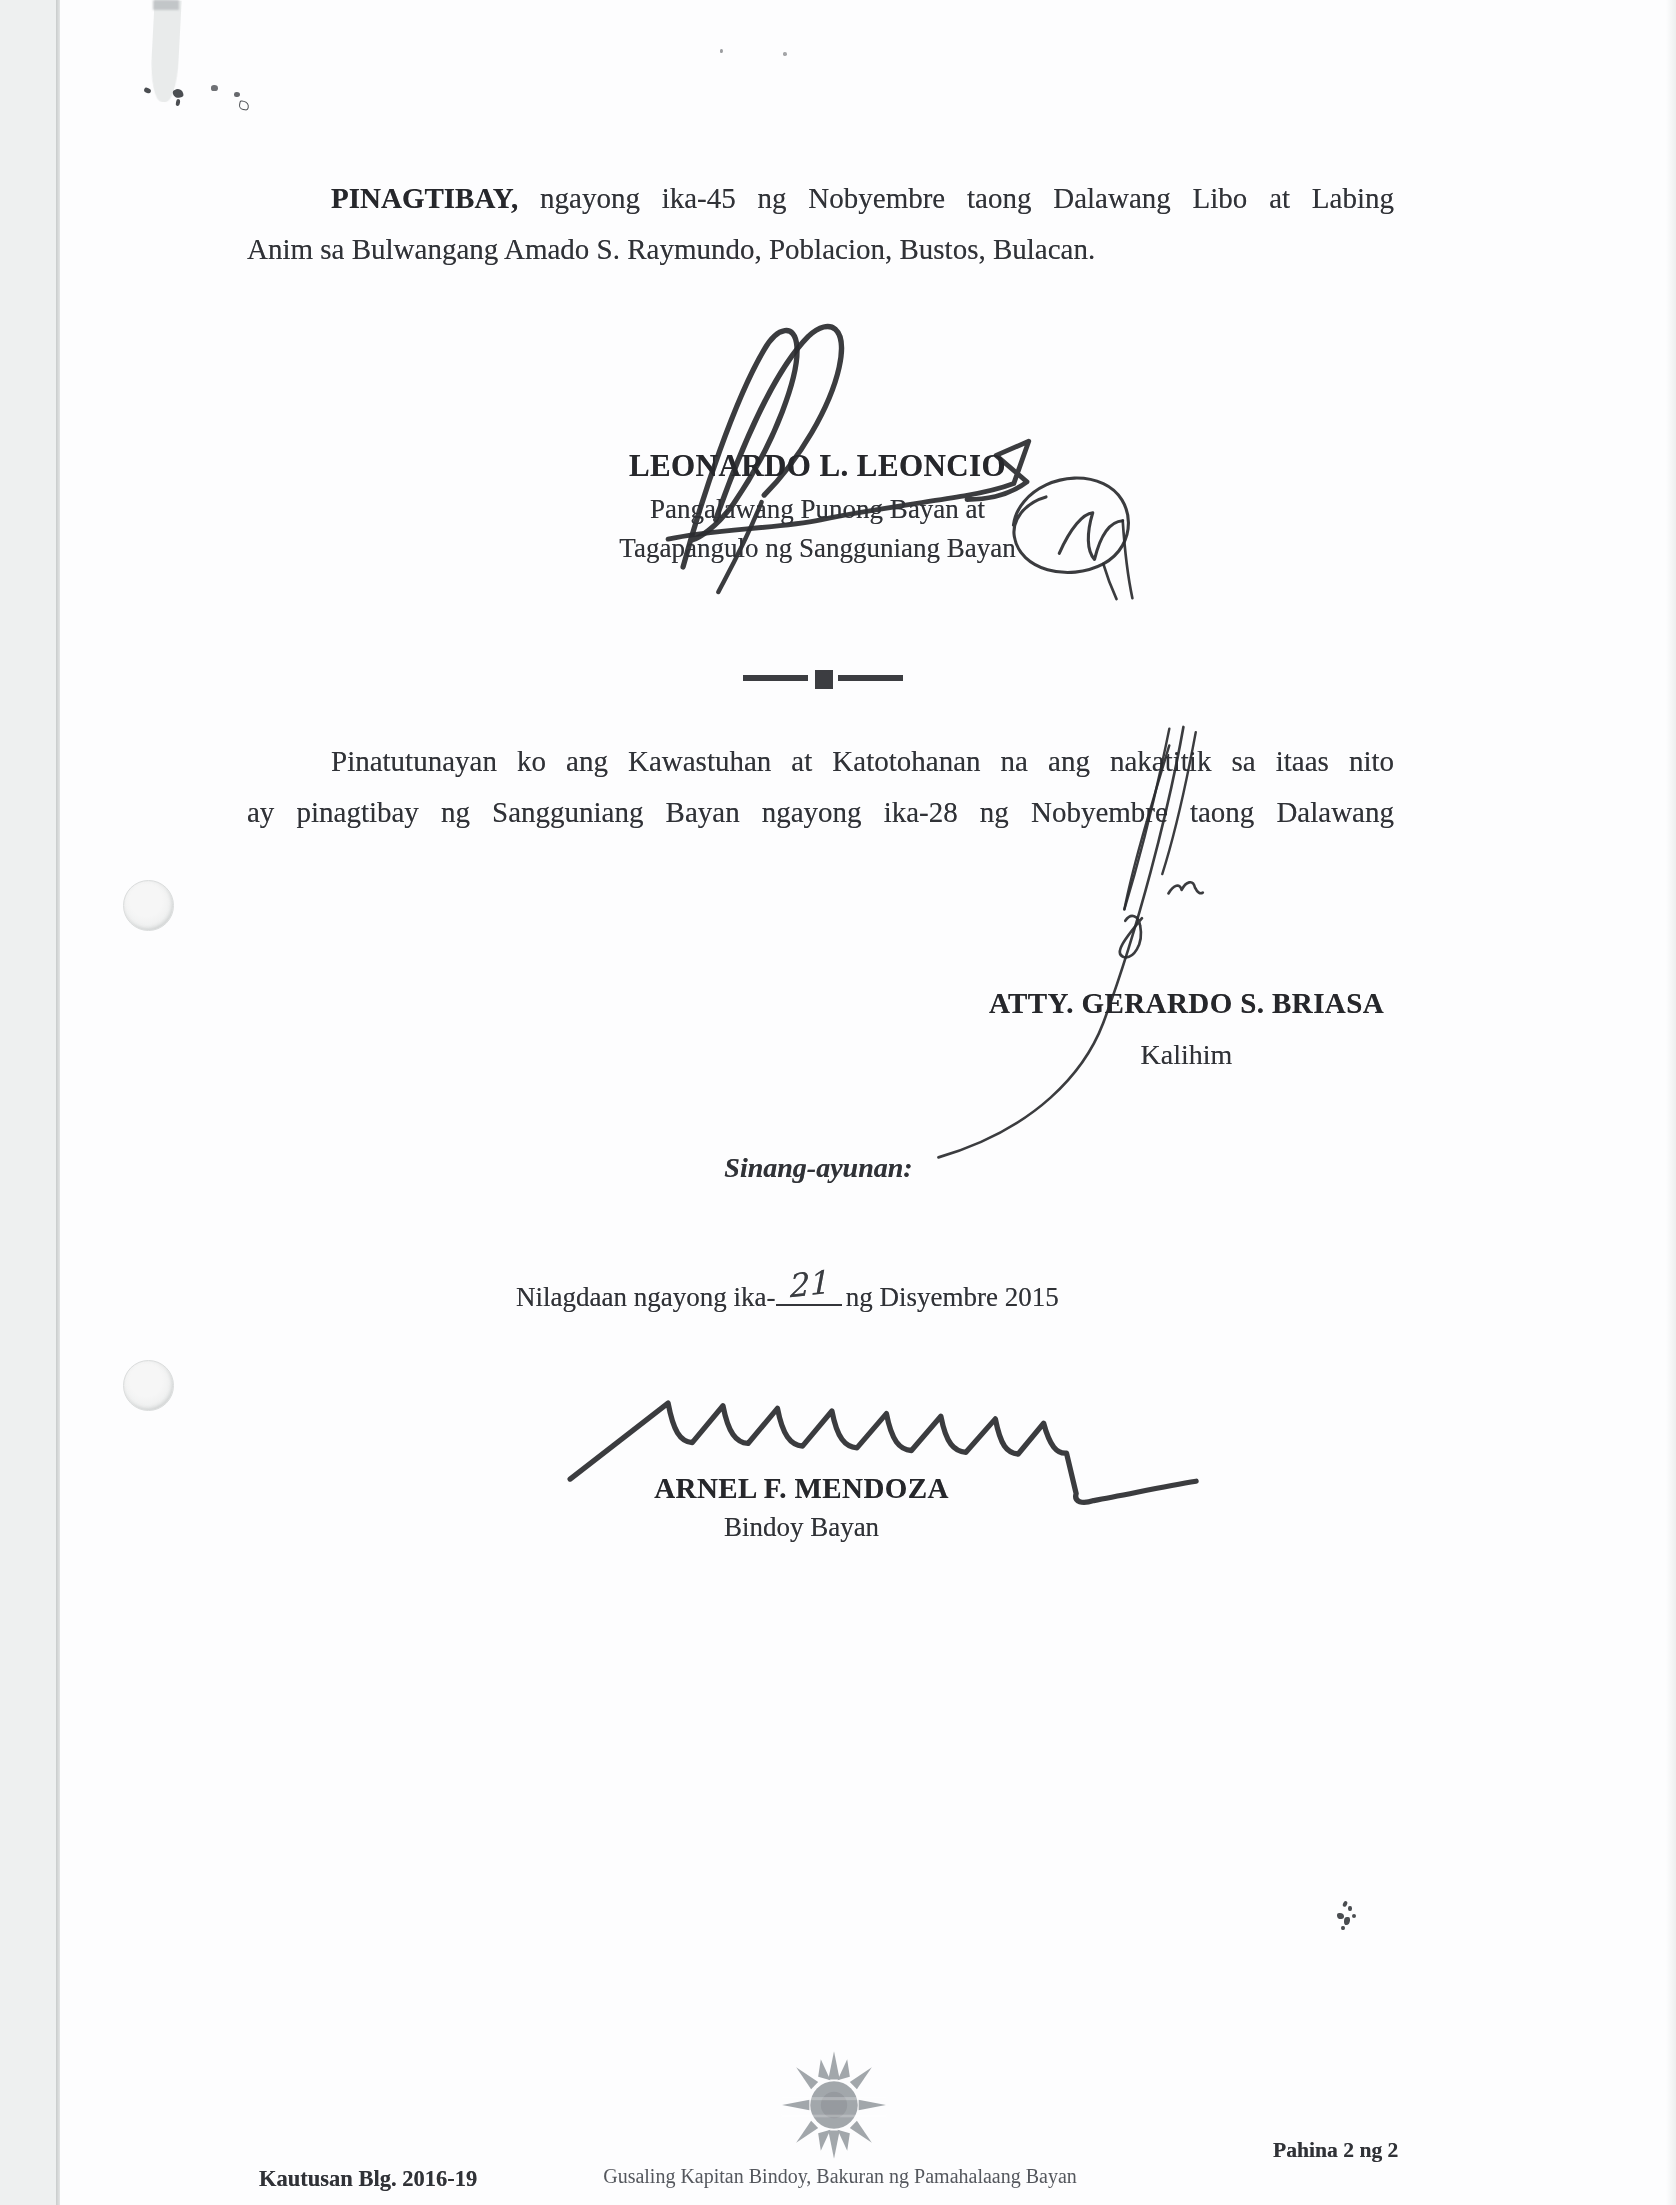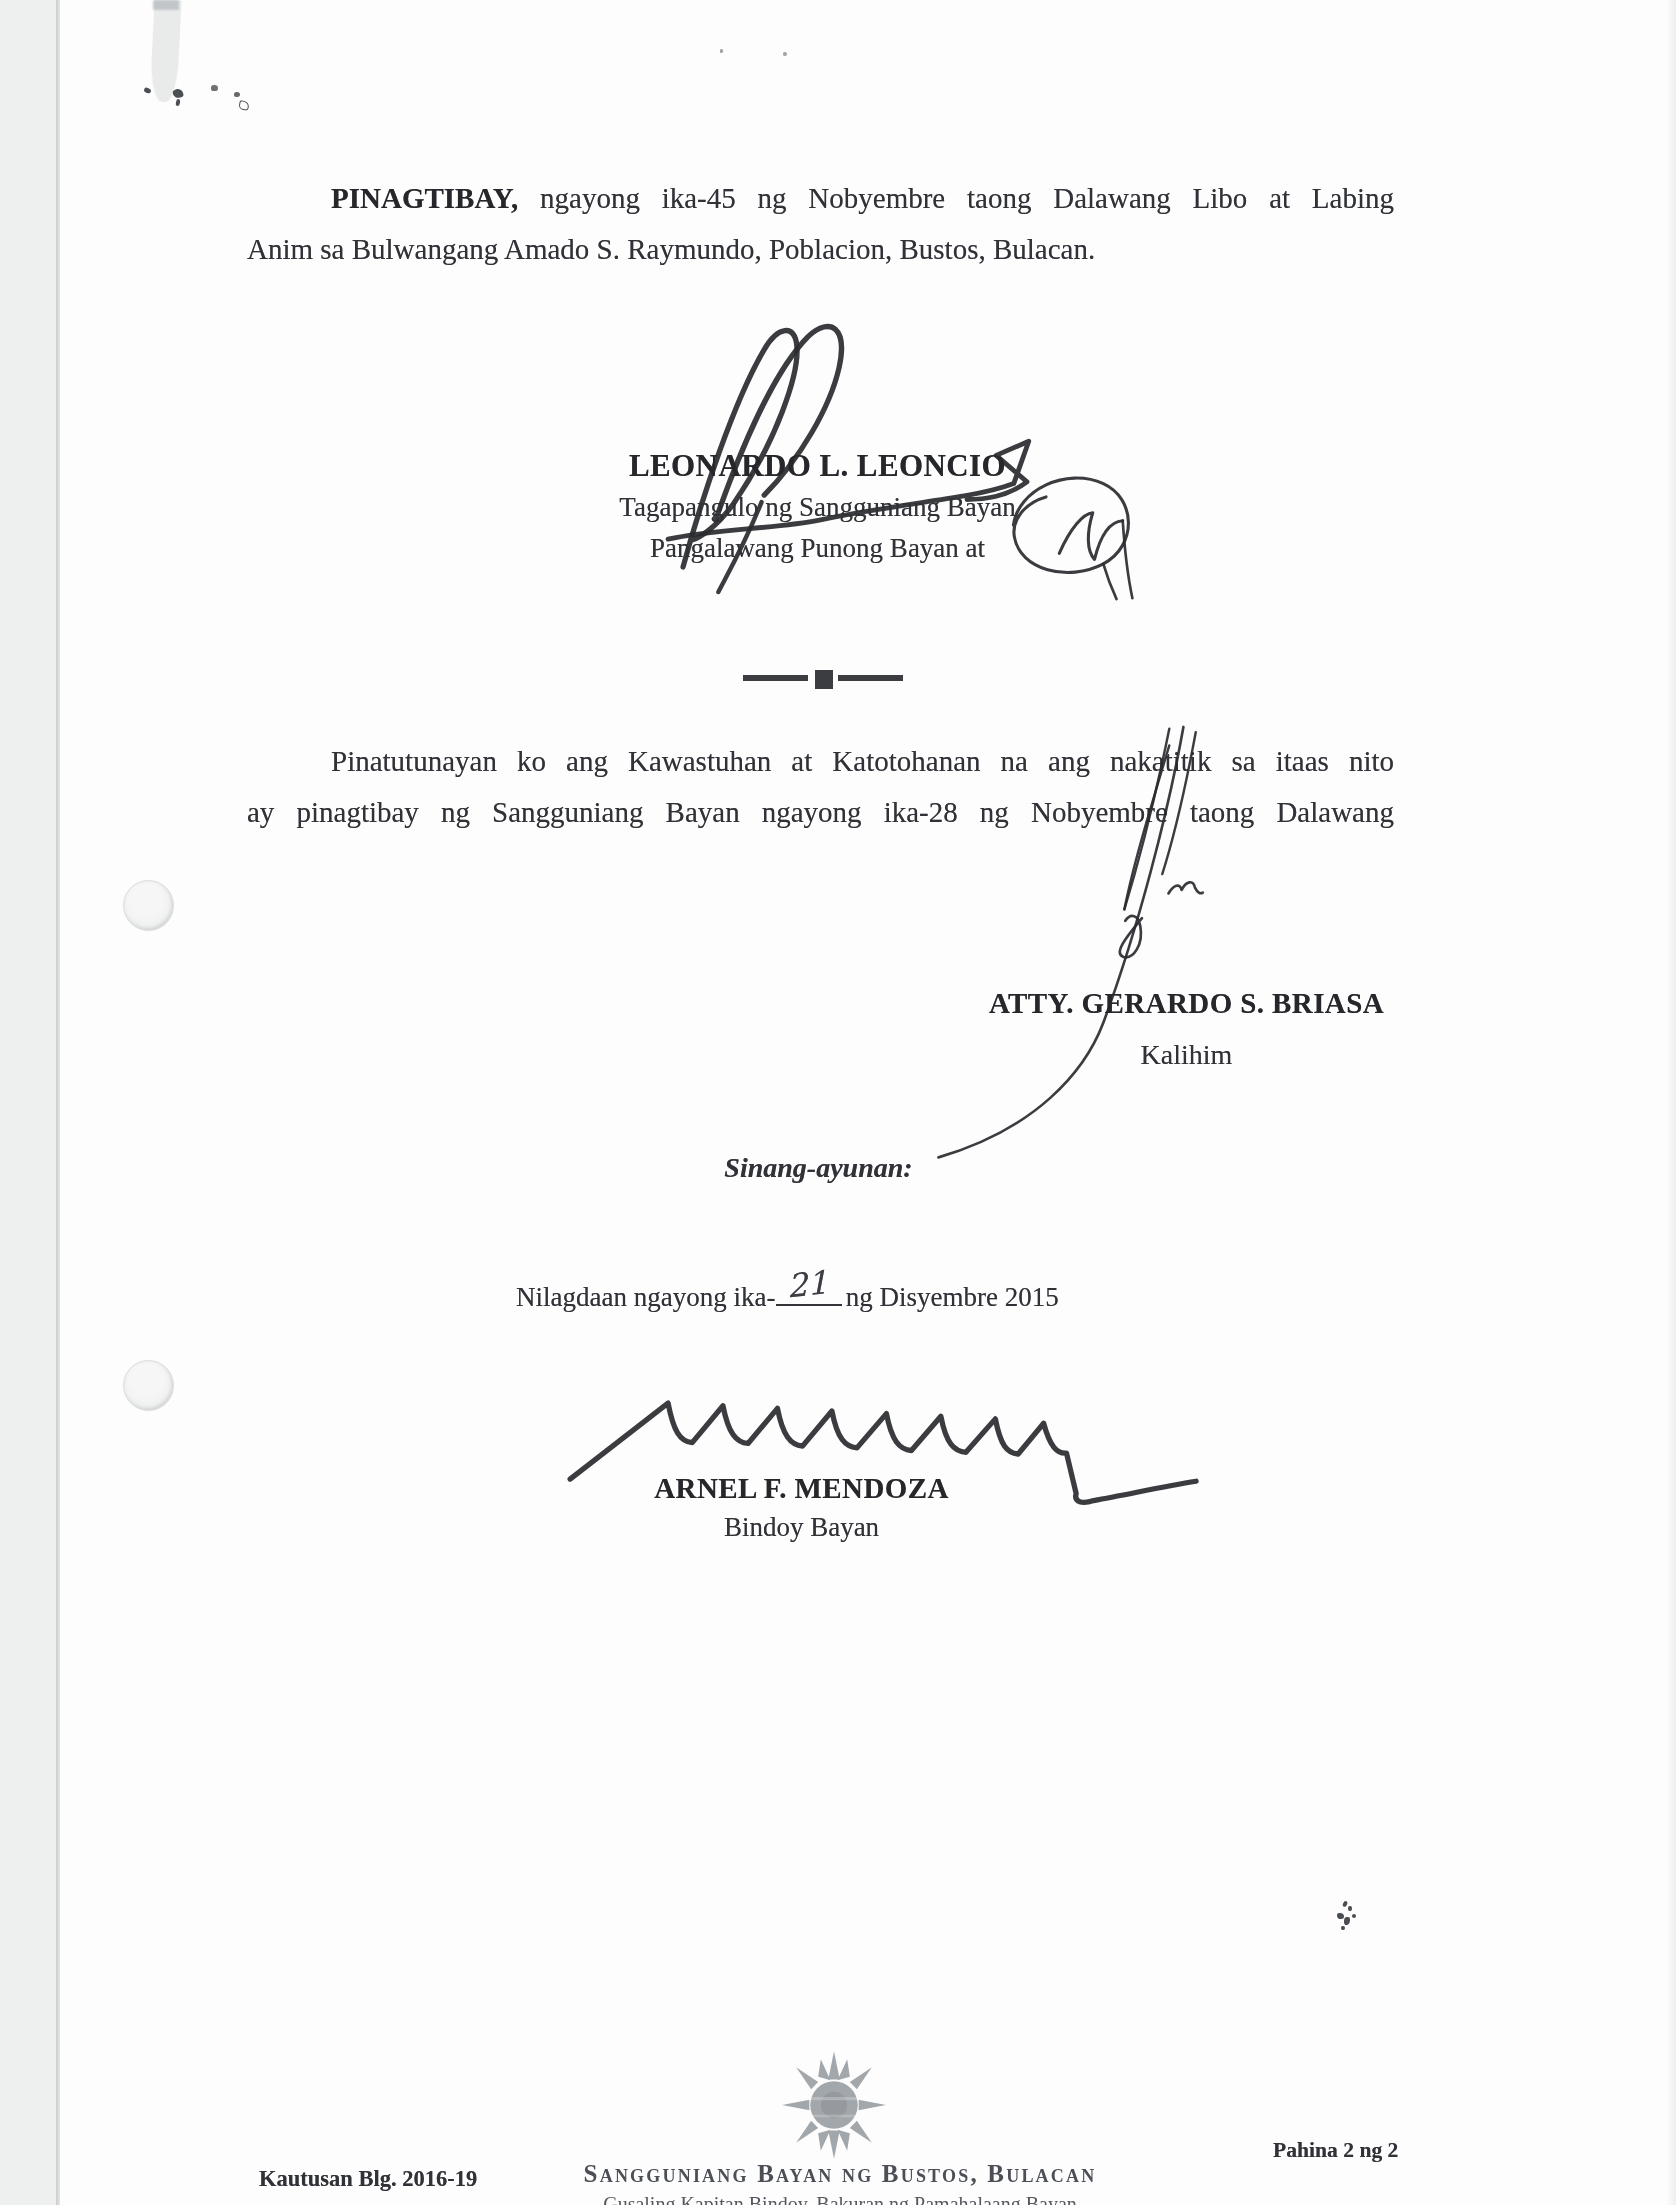--- a/index.html
+++ b/index.html
@@ -111,22 +111,22 @@
 
 <svg class="sig" style="left:631px;top:309px;" width="441" height="291" viewBox="0 0 1000 660">
   <path d="M 118 585 C 160 430, 235 205, 302 92 C 332 40, 372 32, 376 84 C 382 146, 330 300, 232 442 C 192 498, 152 520, 138 524" stroke-width="12"></path>
   <path d="M 192 478 C 244 330, 322 142, 402 62 C 452 16, 492 42, 472 132 C 452 222, 382 342, 302 422" stroke-width="12"></path>
   <path d="M 84 522 C 190 498, 320 500, 430 478 C 560 452, 660 440, 756 424 C 802 416, 836 408, 868 396 L 902 300 L 828 332 L 898 392 C 858 422, 806 432, 762 432" stroke-width="11"></path>
   <path d="M 296 438 C 258 532, 222 596, 198 642" stroke-width="10"></path>
 </svg>
 
 <div class="cblock ink" style="left:531px;top:448px;width:573px;">
   <div class="nm" style="font-size:31px;">LEONARDO L. LEONCIO</div>
+  <div class="ttl" style="font-size:27px;margin-top:9.7px;">Pangalawang Punong Bayan at</div>
   <div class="ttl" style="font-size:27px;margin-top:8px;">Tagapangulo ng Sangguniang Bayan</div>
-  <div class="ttl" style="font-size:27px;margin-top:9.7px;">Pangalawang Punong Bayan at</div>
 </div>
 
 <svg class="sig" style="left:992px;top:459px;" width="168" height="141" viewBox="0 0 380 320">
   <path d="M 48 150 C 58 70, 168 18, 252 56 C 326 90, 330 196, 252 238 C 172 280, 62 252, 50 176 C 44 140, 72 100, 122 86" stroke-width="7"></path>
   <path d="M 152 214 C 178 156, 206 124, 228 122 C 214 168, 214 208, 232 228 C 246 170, 266 142, 296 140" stroke-width="7"></path>
   <path d="M 296 140 C 300 200, 306 260, 318 316" stroke-width="6"></path>
   <path d="M 252 238 C 262 272, 272 296, 282 318" stroke-width="6"></path>
 </svg>
 
 <div class="divider">
@@ -188,21 +188,20 @@
       <polygon points="86,86 36,52 52,36"></polygon>
       <circle cx="0" cy="0" r="54"></circle>
     </g>
     <circle cx="0" cy="0" r="30" fill="#8e9297"></circle>
     <rect x="-120" y="-18" width="240" height="7" fill="#ffffff" opacity="0.25"></rect>
     <rect x="-120" y="22" width="240" height="6" fill="#ffffff" opacity="0.22"></rect>
   </g>
 </svg>
 
 <div class="cblock" style="left:487px;top:2160px;width:706px;">
-  <div class="footer-org" style="font-size:25px;">Sangguniang Bayan ng Bustos, Bulacan</div>
   <div class="footer-small" style="font-size:20px;margin-top:5.3px;">Gusaling Kapitan Bindoy, Bakuran ng Pamahalaang Bayan</div>
 
 </div>
 
 <div class="ink" style="position:absolute;left:259px;top:2166px;font-size:22.5px;font-weight:bold;">Kautusan Blg. 2016-19</div>
 
 <div class="ink" style="position:absolute;left:1273px;top:2138px;font-size:21.6px;font-weight:bold;">Pahina 2 ng 2</div>
 
 
 </body></html>

